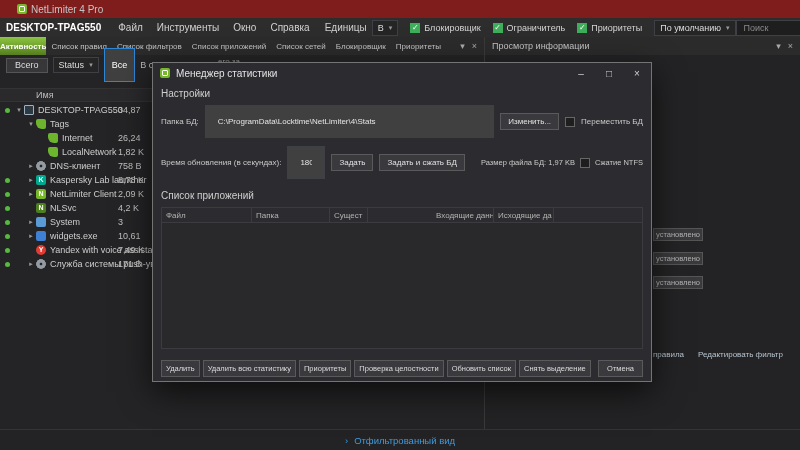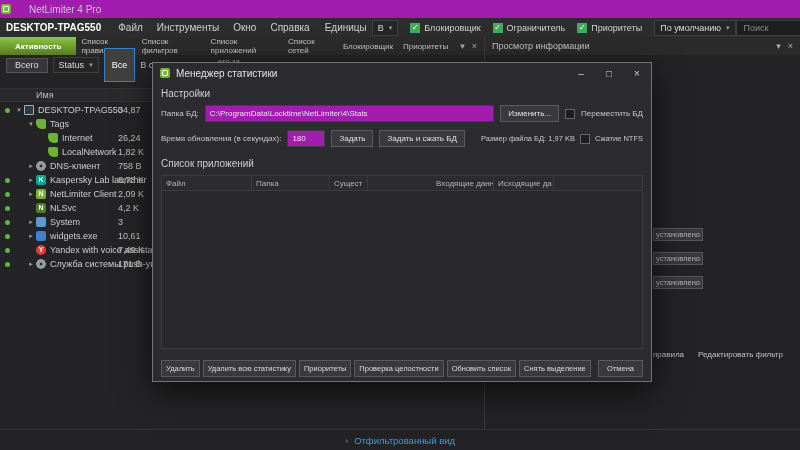--- a/index.html
+++ b/index.html
@@ -1,21 +1,21 @@
 <!DOCTYPE html>
 <html><head>
 <meta charset="utf-8">
 <style>
   html,body{margin:0;padding:0;background:#000;}
   .window{position:relative;width:800px;height:450px;background:#242426;overflow:hidden;
           font-family:"Liberation Sans",sans-serif;color:#ccc;}
 
   
-  .titlebar{position:absolute;top:0;left:0;right:0;height:18px;background:#a21caf;
-            display:flex;align-items:center;gap:18px;padding-left:1px;}
+  .titlebar{position:absolute;top:0;left:0;right:0;height:18px;background:#7f1d1d;
+            display:flex;align-items:center;gap:4px;padding-left:17px;}
   .logo{width:10px;height:10px;background:#76b82a;border-radius:2px;position:relative;flex:none;}
   .logo::after{content:"";position:absolute;inset:2px;border:1px solid #fff;border-radius:1px;}
   .titlebar .title{font-size:10px;color:#c5c5c5;}
 
   
   .menubar{position:absolute;top:18px;left:0;right:0;height:19px;background:#2d2d2d;
            display:flex;align-items:center;padding:0 6px;font-size:10px;white-space:nowrap;}
   .host{font-weight:bold;color:#fff;margin-right:10px;font-size:10px;}
   .menus{display:flex;align-items:center;}
   .menu-item{padding:0 7px;color:#d2d2d2;}
@@ -32,21 +32,21 @@
   .search{margin-left:auto;display:flex;align-items:center;gap:4px;background:#1e1e1e;
           border:1px solid #3f3f46;height:14px;padding:0 5px;width:100px;}
   .search input{background:transparent;border:none;outline:none;color:#ccc;font-size:9px;width:78px;font-family:inherit;}
   .search input::placeholder{color:#8a8a8a;}
 
   
   .tabbar{position:absolute;top:37px;left:0;right:0;height:18px;background:#2b2b2b;display:flex;
           border-bottom:1px solid #1b1b1b;}
   .tabs-left{width:484px;display:flex;align-items:stretch;box-sizing:border-box;overflow:hidden;}
   .tab{display:flex;align-items:center;padding:0 5px;font-size:8px;color:#c2c2c2;}
-  .tab.active{background:linear-gradient(#8cc63f,#567d1f);color:#fff;font-weight:bold;padding:0 15px;}
+  .tab.active{background:linear-gradient(#8cc63f,#567d1f);color:#fff;font-weight:bold;padding:0 0;}
   .tab-tools{margin-left:auto;display:flex;align-items:center;gap:7px;padding:0 7px;color:#aaa;font-size:9px;}
   .tabs-right{flex:1;display:flex;align-items:center;border-left:1px solid #3a3a3a;padding-left:7px;
               font-size:9px;color:#c2c2c2;}
 
   
   .main{position:absolute;top:55px;left:0;right:0;bottom:0;}
   .left-panel{position:absolute;top:0;left:0;width:484px;bottom:0;background:#242426;}
   .filter-row{display:flex;align-items:center;gap:5px;padding:3px 6px;height:20px;box-sizing:border-box;}
   .btn-sm{background:#37373a;border:1px solid #555;color:#ddd;font-size:9px;height:15px;
           display:inline-flex;align-items:center;padding:0 8px;font-family:inherit;}
@@ -91,22 +91,22 @@
           border:1px solid #747474;box-shadow:0 10px 30px rgba(0,0,0,.65);z-index:10;box-sizing:border-box;
           display:flex;flex-direction:column;}
   .dlg-titlebar{height:20px;display:flex;align-items:center;gap:6px;padding-left:7px;flex:none;}
   .dlg-title{font-size:10px;color:#e2e2e2;}
   .dlg-controls{margin-left:auto;display:flex;height:100%;}
   .dlg-ctrl{width:28px;display:flex;align-items:center;justify-content:center;font-size:10px;color:#cfcfcf;}
   .dlg-body{flex:1;display:flex;flex-direction:column;padding:2px 8px 4px;min-height:0;}
   .section-label{font-size:10px;color:#cfcfcf;margin:3px 0 6px;flex:none;}
   .drow{display:flex;align-items:center;gap:6px;font-size:8px;color:#c9c9c9;margin-bottom:8px;
         white-space:nowrap;overflow:hidden;flex:none;}
-  .input-el{background:#a21caf;border:1px solid #3f3f46;color:#e4e4e4;font-size:8px;height:17px;
-            padding:0 4px;box-sizing:border-box;font-family:inherit;outline:none;}
+  .input-el{background:#404040;border:1px solid #3f3f46;color:#e4e4e4;font-size:8px;height:33px;
+            padding:0 12px;box-sizing:border-box;font-family:inherit;outline:none;}
   .path{flex:1;min-width:0;}
   .num{width:38px;}
   .dbtn{background:#3a3a3e;border:1px solid #5a5a5a;color:#e0e0e0;font-size:8px;height:17px;
         display:inline-flex;align-items:center;padding:0 7px;white-space:nowrap;font-family:inherit;flex:none;}
   .right-group{margin-left:auto;display:flex;align-items:center;gap:5px;font-size:7.5px;}
   .apps-table{flex:1;border:1px solid #3c3c40;display:flex;flex-direction:column;background:#29292c;
               margin-bottom:7px;min-height:0;}
   .thead{display:flex;height:14px;border-bottom:1px solid #3c3c40;background:#2c2c30;flex:none;}
   .th{font-size:8px;color:#b3b3b3;display:flex;align-items:center;padding:0 4px;border-right:1px solid #3c3c40;
       box-sizing:border-box;overflow:hidden;white-space:nowrap;flex:none;}

